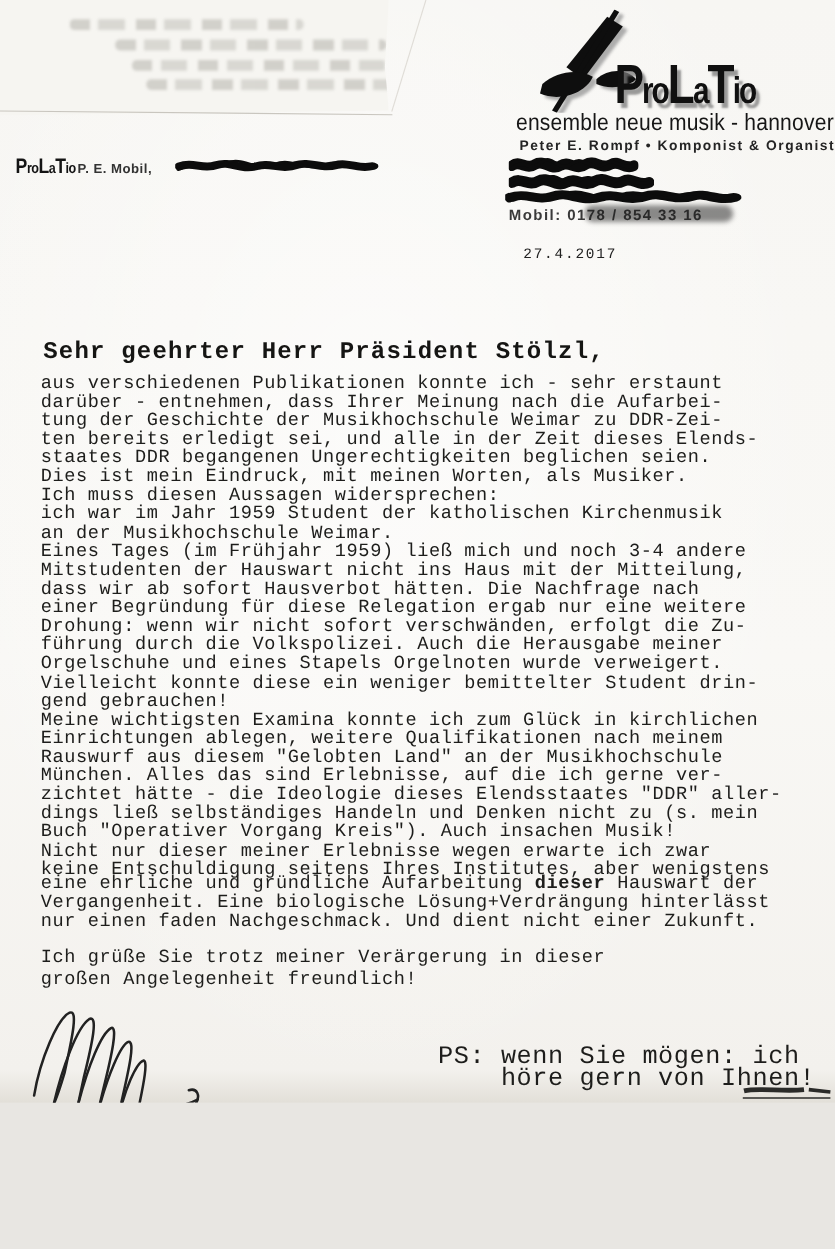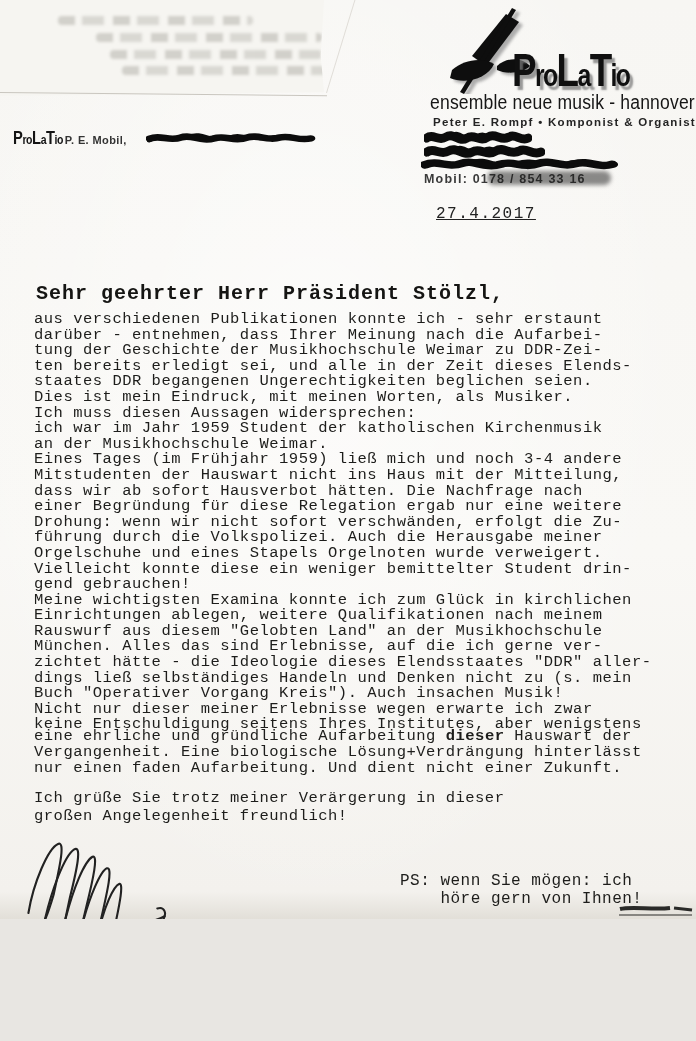--- a/index.html
+++ b/index.html
@@ -40,29 +40,29 @@
   #mobile-line{left:424px;top:172px;font-size:12.5px;font-weight:bold;letter-spacing:1.2px;color:#3a3a3a;white-space:nowrap;}
   #mobile-smudge{left:487px;top:171px;width:124px;height:14px;background:rgba(25,25,25,.5);border-radius:7px;filter:blur(2px);}
   
   #sender-line{left:13px;top:128px;display:flex;align-items:baseline;white-space:nowrap;}
   #sender-brand{font-family:"Liberation Sans",sans-serif;font-weight:bold;color:#141414;font-size:17.5px;letter-spacing:-.5px;transform:scaleX(.84);transform-origin:left bottom;display:inline-block;}
   #sender-brand .sm{font-size:12.5px;}
   #sender-name{font-family:"Liberation Sans",sans-serif;font-size:11px;font-weight:bold;color:#333;letter-spacing:.4px;margin-left:-8px;}
   
   .tw{white-space:pre;}
   #recipient{left:55px;top:171px;font-size:17px;font-weight:bold;line-height:17.5px;letter-spacing:.8px;color:#161614;}
-  #date{left:436px;top:205px;font-size:16px;letter-spacing:1.5px;color:#222;text-decoration:underline;}
+  #date{left:436px;top:205px;font-size:12px;letter-spacing:1.5px;color:#222;}
   #salutation{left:36px;top:282px;font-size:20px;font-weight:bold;letter-spacing:1px;color:#151513;}
   .body-block{left:34px;font-size:15.5px;line-height:15.6px;letter-spacing:.5px;color:#1d1d1b;}
   #body-1{top:312px;}
   #emphasis-line{top:729px;}
   #emphasis-line .b{font-weight:bold;}
   #body-2{top:745px;}
   #closing{left:34px;top:789px;font-size:15.5px;line-height:18px;letter-spacing:.5px;color:#1d1d1b;}
-  #ps-note{left:400px;top:873px;font-size:16px;line-height:17.5px;letter-spacing:.5px;color:#1d1d1b;}
+  #ps-note{left:365px;top:873px;font-size:21px;line-height:17.5px;letter-spacing:.5px;color:#1d1d1b;}
   
   #signature{left:14px;top:832px;transform:rotate(-2deg);}
   #signature path{fill:none;stroke:#222;stroke-width:2.1;stroke-linecap:round;}
   #music-frag{left:612px;top:902px;}
   #music-frag line,#music-frag path{stroke:#2a2a28;fill:none;}
   #scan-bottom{left:0;top:1033px;width:696px;height:8px;background:linear-gradient(180deg,rgba(110,105,95,0),rgba(110,105,95,.28));}
 </style>
 </head>
 <body>
 
@@ -144,21 +144,21 @@
 Einrichtungen ablegen, weitere Qualifikationen nach meinem
 Rauswurf aus diesem "Gelobten Land" an der Musikhochschule
 München. Alles das sind Erlebnisse, auf die ich gerne ver-
 zichtet hätte - die Ideologie dieses Elendsstaates "DDR" aller-
 dings ließ selbständiges Handeln und Denken nicht zu (s. mein
 Buch "Operativer Vorgang Kreis"). Auch insachen Musik!
 Nicht nur dieser meiner Erlebnisse wegen erwarte ich zwar
 keine Entschuldigung seitens Ihres Institutes, aber wenigstens</div>
   <div id="emphasis-line" class="abs tw body-block"><span>eine ehrliche und gründliche Aufarbeitung </span><span class="b">dieser</span><span> Hauswart der</span></div>
   <div id="body-2" class="abs tw body-block">Vergangenheit. Eine biologische Lösung+Verdrängung hinterlässt
-nur einen faden Aufarbeitung. Und dient nicht einer Zukunft.</div>
+nur einen faden Nachgeschmack. Und dient nicht einer Zukunft.</div>
   <div id="closing" class="abs tw">Ich grüße Sie trotz meiner Verärgerung in dieser
 großen Angelegenheit freundlich!</div>
 
   <svg id="signature" class="abs" width="200" height="135" viewBox="0 0 200 135">
     <path d="M14,78 C20,48 36,14 46,10 C54,7 46,36 40,60 C36,72 32,82 30,86"></path>
     <path d="M30,86 C38,56 52,22 62,16 C70,12 64,36 56,64 L50,88"></path>
     <path d="M50,88 C60,54 72,28 80,24 C86,22 80,46 72,74 L66,96"></path>
     <path d="M66,96 C76,62 88,38 94,36 C100,35 94,58 86,88 L82,104"></path>
     <path d="M82,104 C90,74 100,54 106,52 C110,52 106,70 100,94 C96,108 93,118 91,124"></path>
     <path d="M60,120 C80,102 100,94 118,93 C132,92 142,90 150,86"></path>

